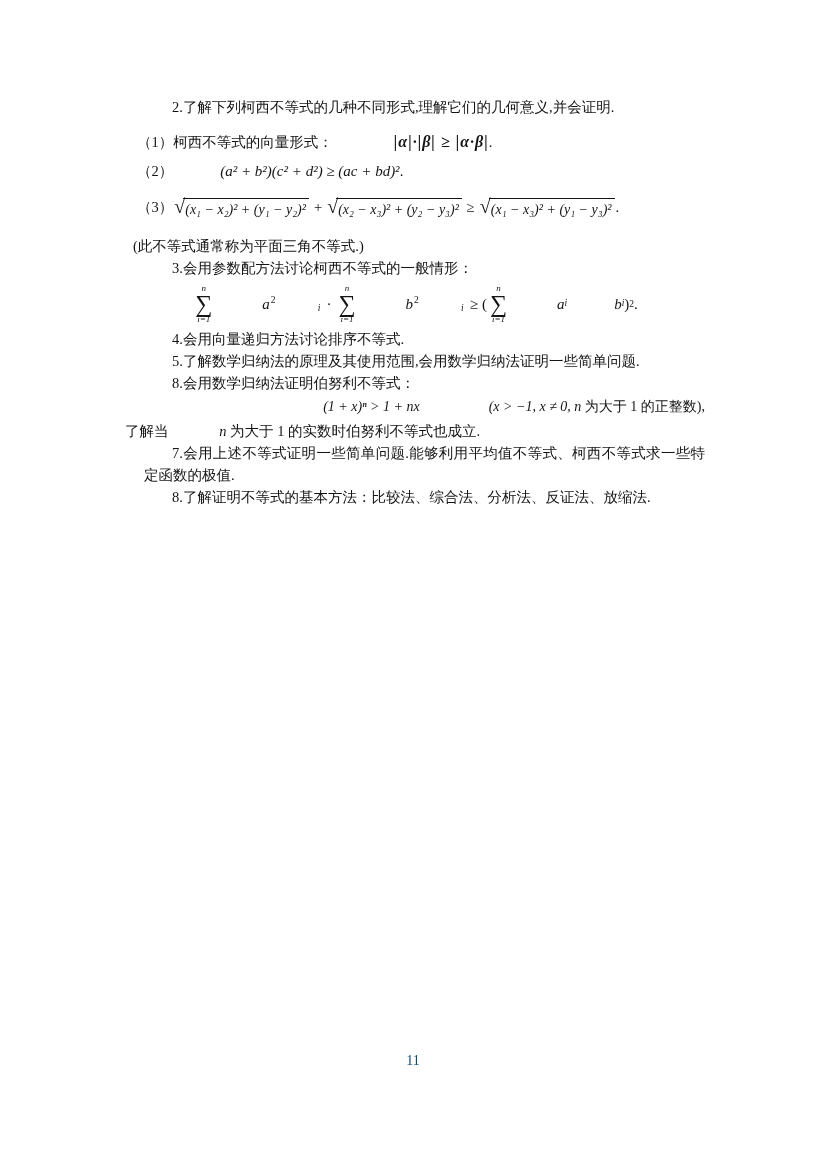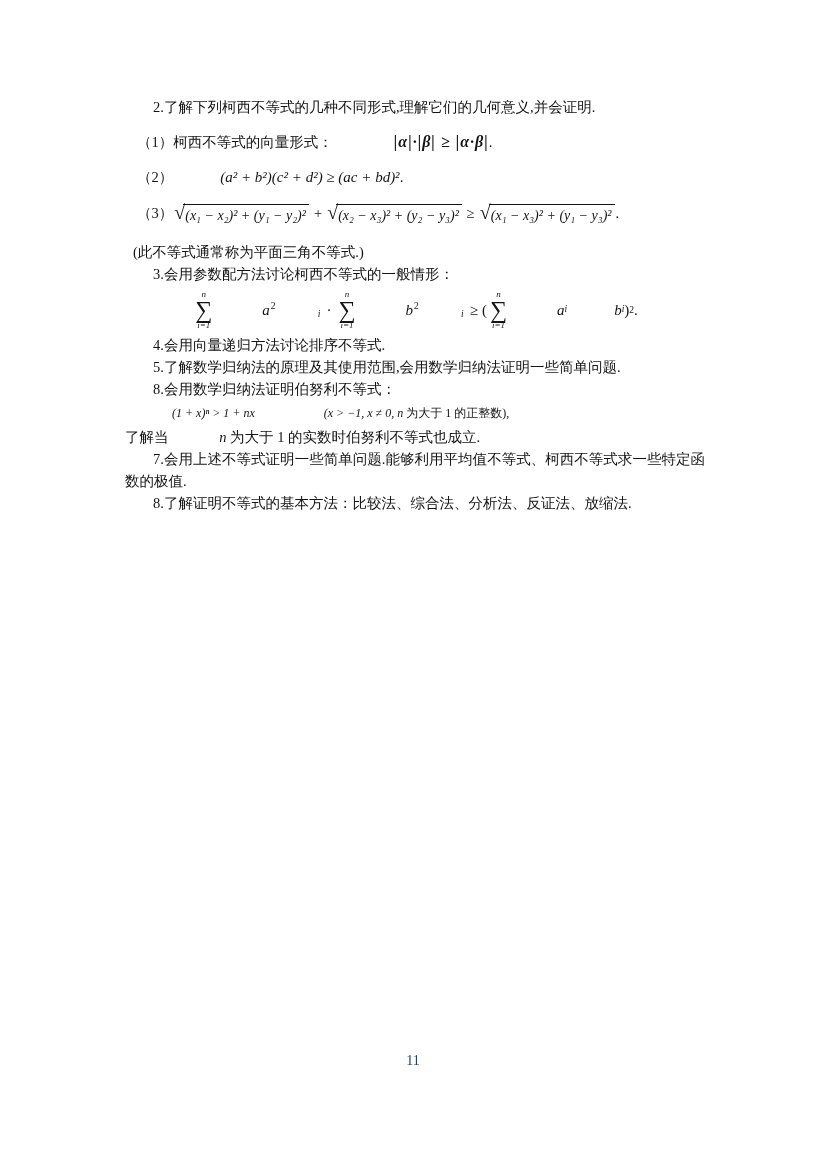--- a/index.html
+++ b/index.html
@@ -12,49 +12,49 @@
     font-family:"Liberation Serif","DejaVu Serif",serif;
     font-size:14.5px;
     overflow:hidden;
   }
   .content {
     position:absolute;
     left:125px; top:96px;
     width:580px;
   }
   .para { line-height:22px; text-align:justify; }
-  .indent { text-indent:28px; }
+  .indent { text-indent:28px;margin-left:19px; }
   .subitem { padding-left:12px; }
   .noteline { padding-left:8px; }
 
   
   .m { font-family:"Liberation Serif","DejaVu Serif",serif; }
   .it { font-style:italic;padding-left:47px; }
   .bold { font-weight:bold; }
   .gap-l { margin-left:14px; }
   .op { margin:0 4px; font-style:normal; }
 
   .row1 { margin-top:11px; line-height:26px; }
-  .row2 { margin-top:9px; line-height:26px; font-size:15px; }
+  .row2 { margin-top:3px; line-height:26px; font-size:15px; }
   .row3 { margin-top:6px; line-height:34px; white-space:nowrap; }
   .rownote { margin-top:11px; }
 
   .vecformula { font-size:16px; letter-spacing:1px; }
 
   
   .sqrt { display:inline-flex; align-items:flex-start; margin:0 1px; vertical-align:middle; }
   .sqrt .sign { font-size:20px; line-height:1; margin-right:-2px; font-style:normal; transform:translateY(-2px); }
   .sqrt .rad { border-top:1.2px solid #141414; padding:2px 3px 0 2px; font-size:14px; line-height:1.3; }
 
   
   .formula-center {
     display:flex; justify-content:center; align-items:center;
     margin:3px 0 2px 0; height:44px; font-size:15px;
   }
-  .bern-line { text-align:left; line-height:24px; margin:1px 0; font-size:12px; }
+  .bern-line { text-align:right; line-height:24px; margin:1px 0; font-size:14px; }
   .bern-cond { margin-left:22px; }
 
   
   .bigop { display:inline-flex; flex-direction:column; align-items:center; line-height:1; margin:0 3px; vertical-align:middle; }
   .bigop .lim { font-size:9px; font-style:italic; line-height:9px; }
   .bigop .sigma { font-size:24px; line-height:22px; font-style:normal; }
 
   
   .ss { display:inline-flex; flex-direction:column; align-items:flex-start;
         font-size:9.5px; line-height:8.5px; vertical-align:-4px; margin:0 2px 0 1px; }

